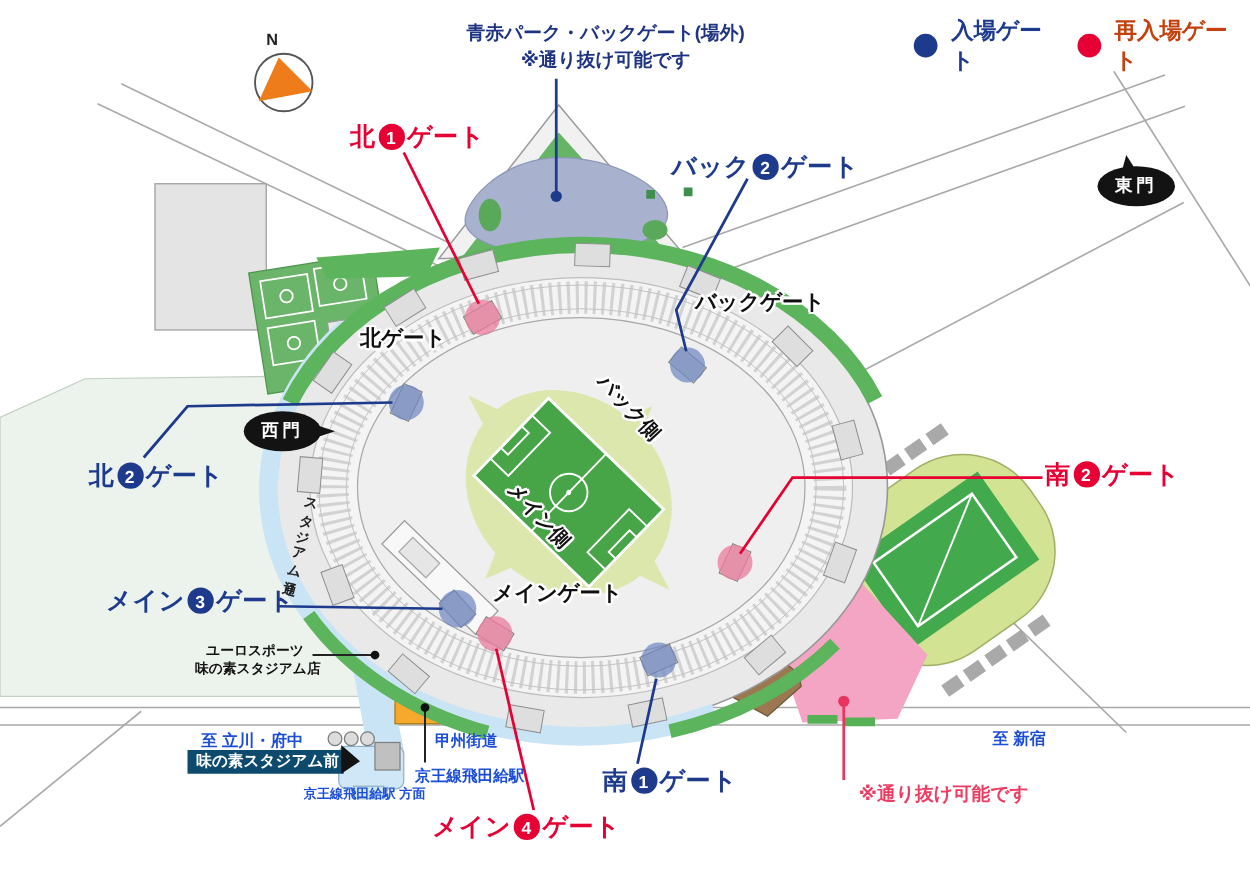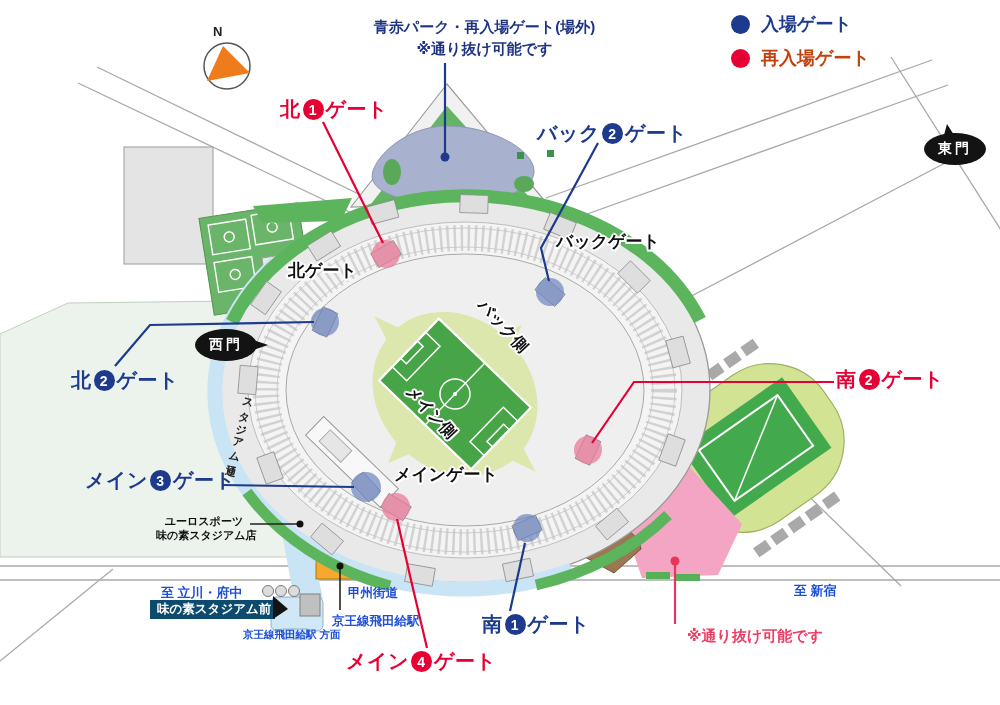--- a/index.html
+++ b/index.html
@@ -10,21 +10,21 @@
   .gate-lbl{font-size:20px;display:flex;align-items:center;letter-spacing:.5px}
   .blue{color:#1d3a8c}.red{color:#e60033}
   .cnum{display:inline-flex;align-items:center;justify-content:center;width:21px;height:21px;
         border-radius:50%;color:#fff;font-size:14px;font-weight:bold;margin:0 2px;flex:none}
   .bg-blue{background:#1d3a8c}.bg-red{background:#e60033}
   .map-lbl{font-size:17px;color:#101010}
   .outline{text-shadow:2px 0 0 #fff,-2px 0 0 #fff,0 2px 0 #fff,0 -2px 0 #fff,
            1.5px 1.5px 0 #fff,-1.5px 1.5px 0 #fff,1.5px -1.5px 0 #fff,-1.5px -1.5px 0 #fff}
   .small{font-size:12.5px;color:#1d4ed8}
   .park-note{position:absolute;text-align:center;font-size:15px;line-height:1.45;font-weight:bold;white-space:nowrap}
-  .legend{position:absolute;display:flex;flex-direction:column;gap:10px}
+  .legend{position:absolute;display:flex;gap:10px}
   .legend-row{display:flex;align-items:center;gap:11px}
   .dot{width:19px;height:19px;border-radius:50%;flex:none}
   .legend-text{font-size:18px;font-weight:bold}
   .oval{position:absolute;width:62px;height:32px;background:#131313;border-radius:50%;color:#fff;
         display:flex;align-items:center;justify-content:center;font-size:14px;font-weight:bold;letter-spacing:3px}
   .oval-west::after{content:'';position:absolute;right:-11px;top:11px;width:0;height:0;
         border-left:15px solid #131313;border-top:5px solid transparent;border-bottom:5px solid transparent}
   .oval-east::after{content:'';position:absolute;left:20px;top:-9px;width:0;height:0;
         border-bottom:11px solid #131313;border-left:3px solid transparent;border-right:7px solid transparent}
   .vtext{writing-mode:vertical-rl;font-size:11px;color:#222;font-weight:bold;letter-spacing:1px}
@@ -212,21 +212,21 @@
   </g>
   <circle cx="445" cy="157" r="4.5" fill="#1d3a8c"></circle>
   <circle cx="675" cy="561" r="4.5" fill="#e8355e"></circle>
   <circle cx="300" cy="524" r="3.5" fill="#111"></circle>
   <circle cx="340" cy="566" r="3.5" fill="#111"></circle>
 </svg>
 
 <div class="lbl" style="left:213px;top:24px;font-size:13px;color:#222">N</div>
 
 <div class="park-note" style="left:352px;top:16px;width:265px;color:#1e3482">
-  <div>青赤パーク・再入場ゲート(場外)</div>
+  <div>青赤パーク・バックゲート(場外)</div>
   <div>※通り抜け可能です</div>
 </div>
 
 <div class="legend" style="left:731px;top:12px">
   <div class="legend-row">
     <span class="dot" style="background:#1d3a8c"></span>
     <span class="legend-text" style="color:#1d3a8c">入場ゲート</span>
   </div>
   <div class="legend-row">
     <span class="dot" style="background:#e60033"></span>
@@ -270,21 +270,21 @@
       <span>ゲート</span>
 </div>
 
 <div class="lbl map-lbl outline" style="left:288px;top:259px">北ゲート</div>
 <div class="lbl map-lbl outline" style="left:556px;top:230px">バックゲート</div>
 <div class="lbl map-lbl outline" style="left:394px;top:463px">メインゲート</div>
 <div class="lbl map-lbl outline" style="left:470px;top:316px;font-size:16px;transform:rotate(47deg)">バック側</div>
 <div class="lbl map-lbl outline" style="left:398px;top:402px;font-size:16px;transform:rotate(47deg)">メイン側</div>
 
 <div class="oval oval-west" style="left:195px;top:329px">西門</div>
-<div class="oval oval-east" style="left:924px;top:133px">東門</div>
+<div class="oval oval-east" style="left:878px;top:133px">東門</div>
 
 <div class="lbl vtext rot" style="left:243px;top:389px;transform:rotate(14deg)">スタジアム通り</div>
 <div class="lbl" style="left:156px;top:514px;width:96px;font-size:11px;line-height:1.3;text-align:center;color:#111">
   <div>ユーロスポーツ</div>
   <div>味の素スタジアム店</div>
 </div>
 <div class="lbl small" style="left:161px;top:584px;font-size:13px">至 立川・府中</div>
 <div class="lbl small" style="left:348px;top:585px">甲州街道</div>
 <div class="lbl small" style="left:332px;top:613px">京王線飛田給駅</div>
 <div class="lbl small" style="left:243px;top:628px;font-size:10.5px">京王線飛田給駅 方面</div>

